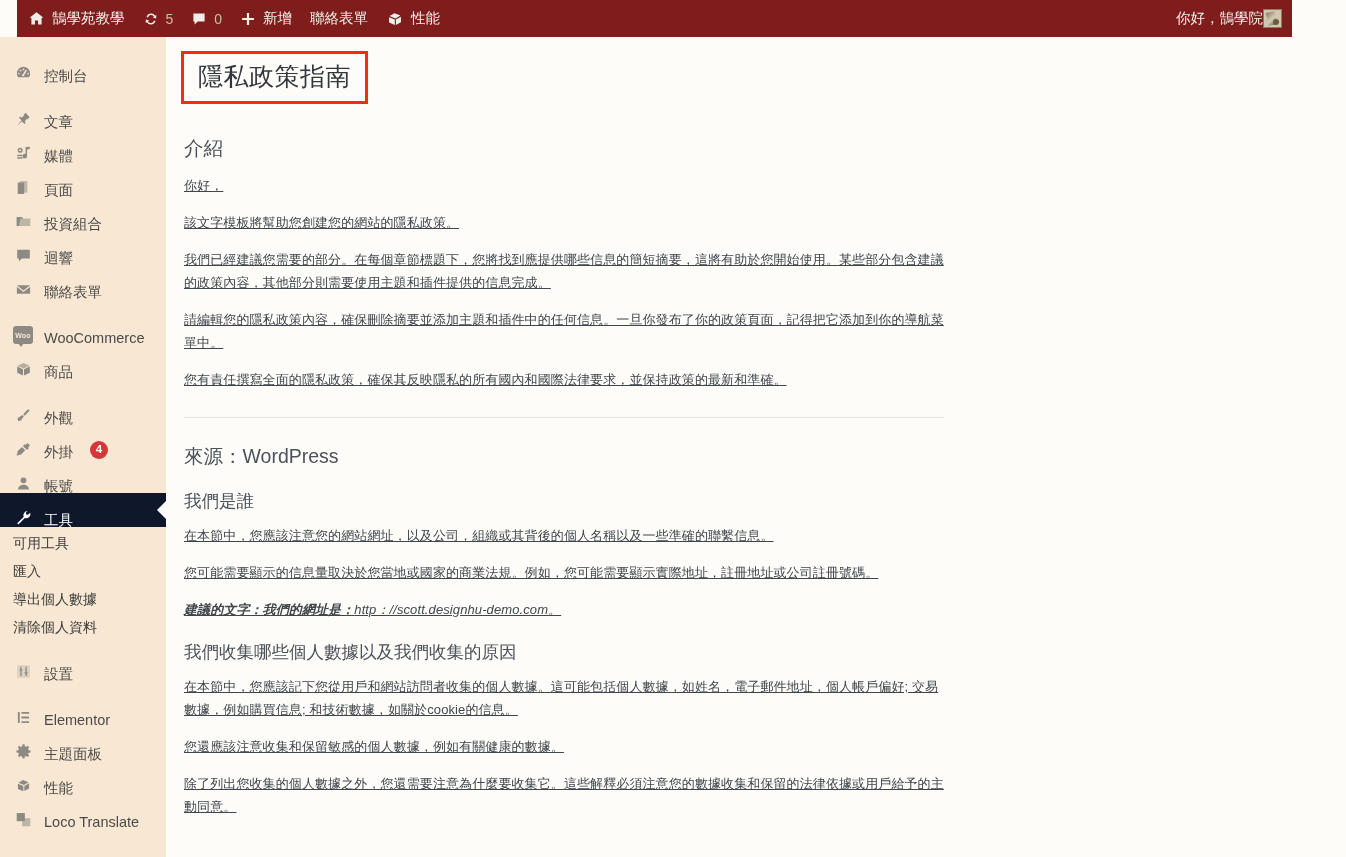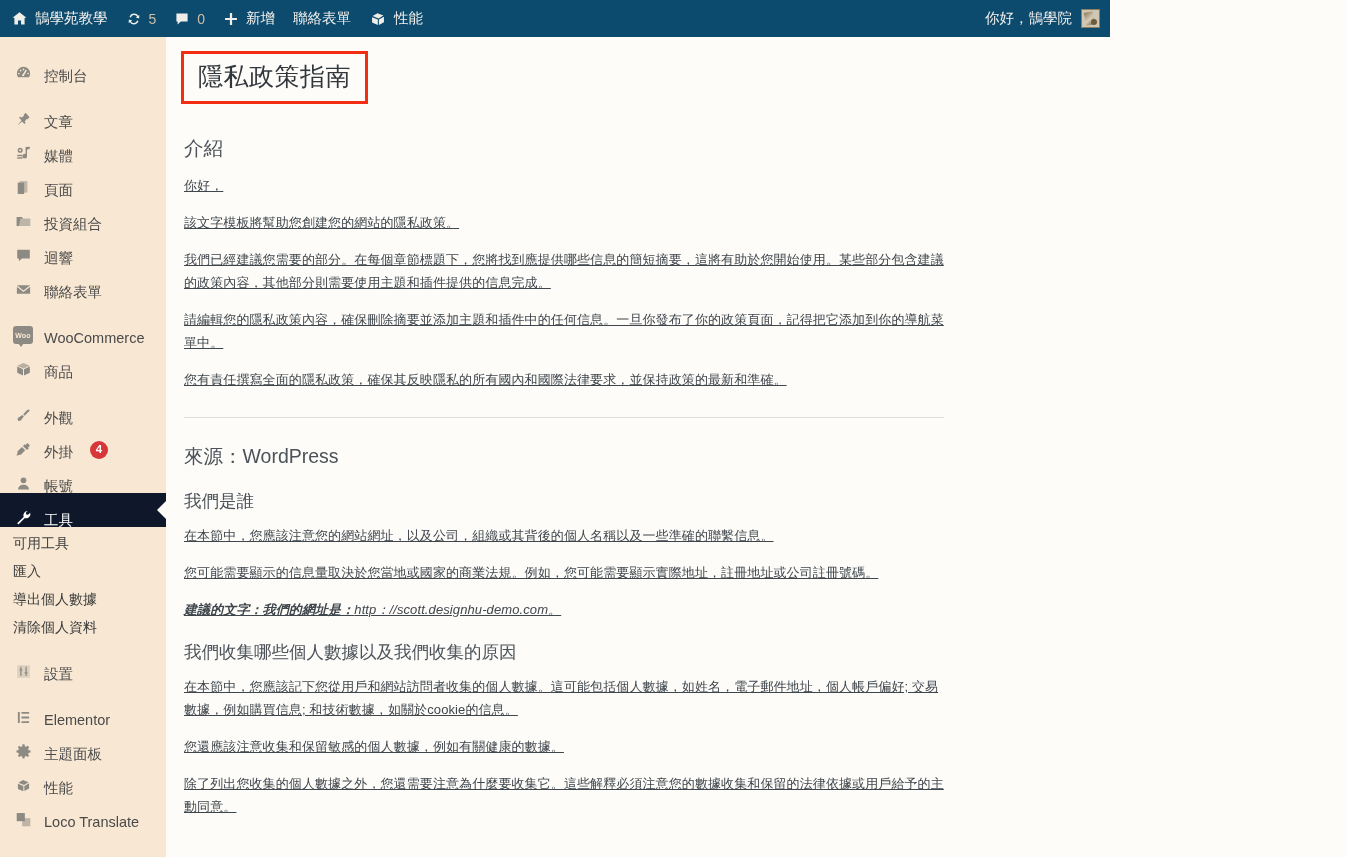--- a/index.html
+++ b/index.html
@@ -7,42 +7,42 @@
   html, body {
     margin: 0; padding: 0;
     width: 1346px; height: 857px;
     overflow: hidden;
     background: #fdfcf9;
     font-family: "Liberation Sans", "DejaVu Sans", sans-serif;
   }
 
   
   #adminbar {
-    position: absolute; top: 0; left: 0;
-    width: 1110px; height: 37px;
-    background: #0c4a6e;
+    position: absolute; top: 0; left: 17px;
+    width: 1275px; height: 37px;
+    background: #7f1d1d;
     color: #f2f0eb;
     display: flex; align-items: center;
     font-size: 14.5px;
     z-index: 50;
     user-select: none;
   }
   .ab-item {
     display: flex; align-items: center;
     gap: 7px;
     height: 37px;
     padding: 0 9px;
     color: #f3f1ec;
     white-space: nowrap;
     cursor: pointer;
   }
   .ab-item.first { padding-left: 11px; }
   .ab-count { color: #cdbfa5; font-size: 14px; }
   .ab-spacer { flex: 1 1 auto; }
-  .ab-right { display: flex; align-items: center; gap: 9px; padding-right: 10px; }
+  .ab-right { display: flex; align-items: center; padding-right: 10px; }
   .ab-avatar {
     width: 19px; height: 19px;
     background: #cfc6b6;
     border: 1px solid #8e7c5c;
     display: block;
     position: relative;
     overflow: hidden;
   }
   .ab-avatar::before {
     content: "";

